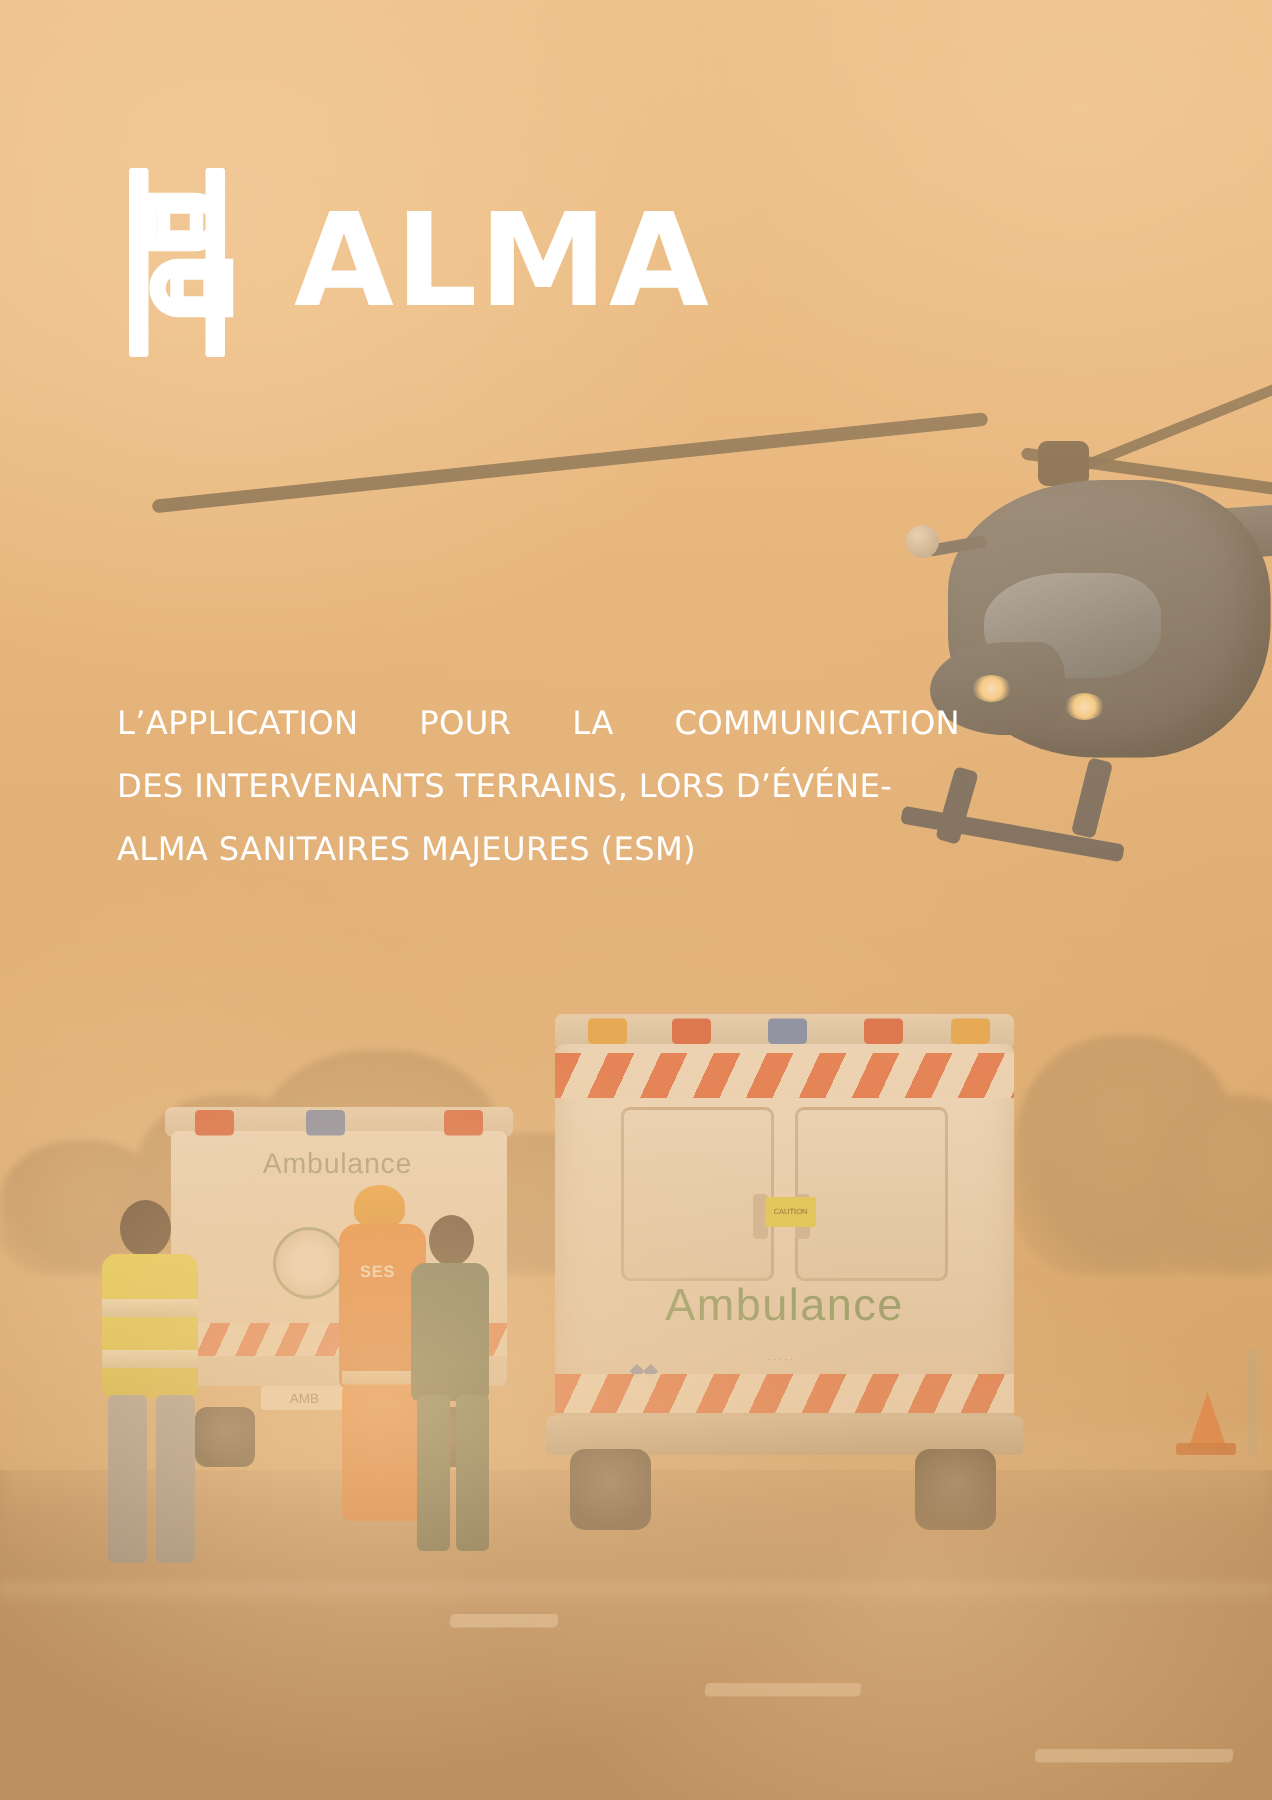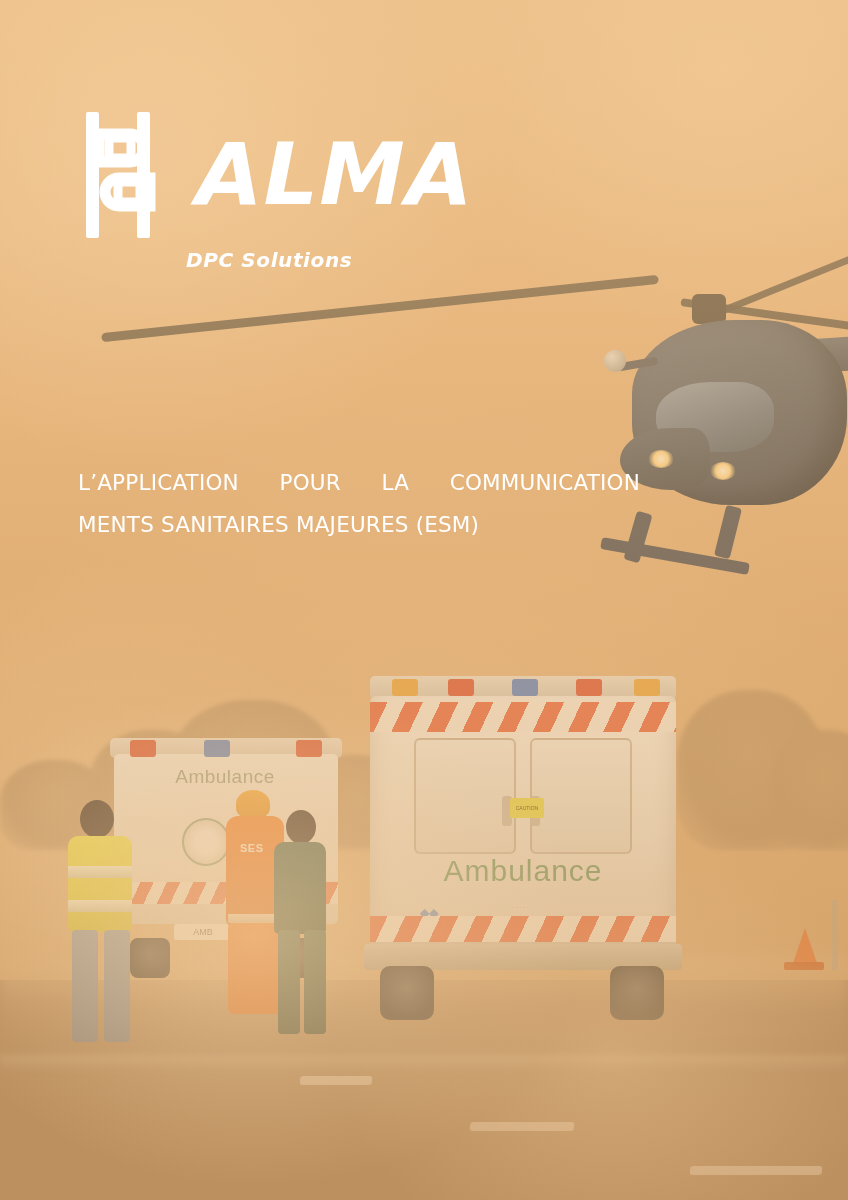--- a/index.html
+++ b/index.html
@@ -485,21 +485,20 @@
   .content {
     position: absolute;
     inset: 0;
   }
 
   .logo-block {
     position: absolute;
     left: 78px;
     top: 112px;
     width: 480px;
-    font-style: italic;
   }
   .logo-row {
     display: flex;
     align-items: center;
     gap: 26px;
   }
   .logo-mark {
     width: 92px;
     height: 126px;
     flex: 0 0 auto;
@@ -667,22 +666,22 @@
             <rect x="8" y="0" width="13" height="126" rx="2" fill="#ffffff"></rect>
             <rect x="59" y="0" width="13" height="126" rx="2" fill="#ffffff"></rect>
             <path d="M21 22 H52 A14 14 0 0 1 52 50 H21 Z" fill="none" stroke="#ffffff" stroke-width="11"></path>
             <path d="M72 66 H41 A14 14 0 0 0 41 94 H72 Z" fill="none" stroke="#ffffff" stroke-width="11"></path>
             <rect x="31" y="26" width="22" height="20" fill="none" stroke="#ffffff" stroke-width="9"></rect>
             <rect x="40" y="70" width="22" height="20" fill="none" stroke="#ffffff" stroke-width="9"></rect>
           </svg>
         </div>
         <div class="logo-word">ALMA</div>
       </div>
-      <div class="logo-sub">DPC Solutions</div>
     </div>
 
     <div class="headline">
       <span class="l1">L’APPLICATION POUR LA COMMUNICATION</span>
-      <span class="l3">MENTS SANITAIRES MAJEURES (ESM)</span>
+      <span class="l2">DES INTERVENANTS TERRAINS, LORS D’ÉVÉNE-</span>
+      <span class="l3">ALMA SANITAIRES MAJEURES (ESM)</span>
     </div>
 
   </div>
 </div>
 
 </body></html>

